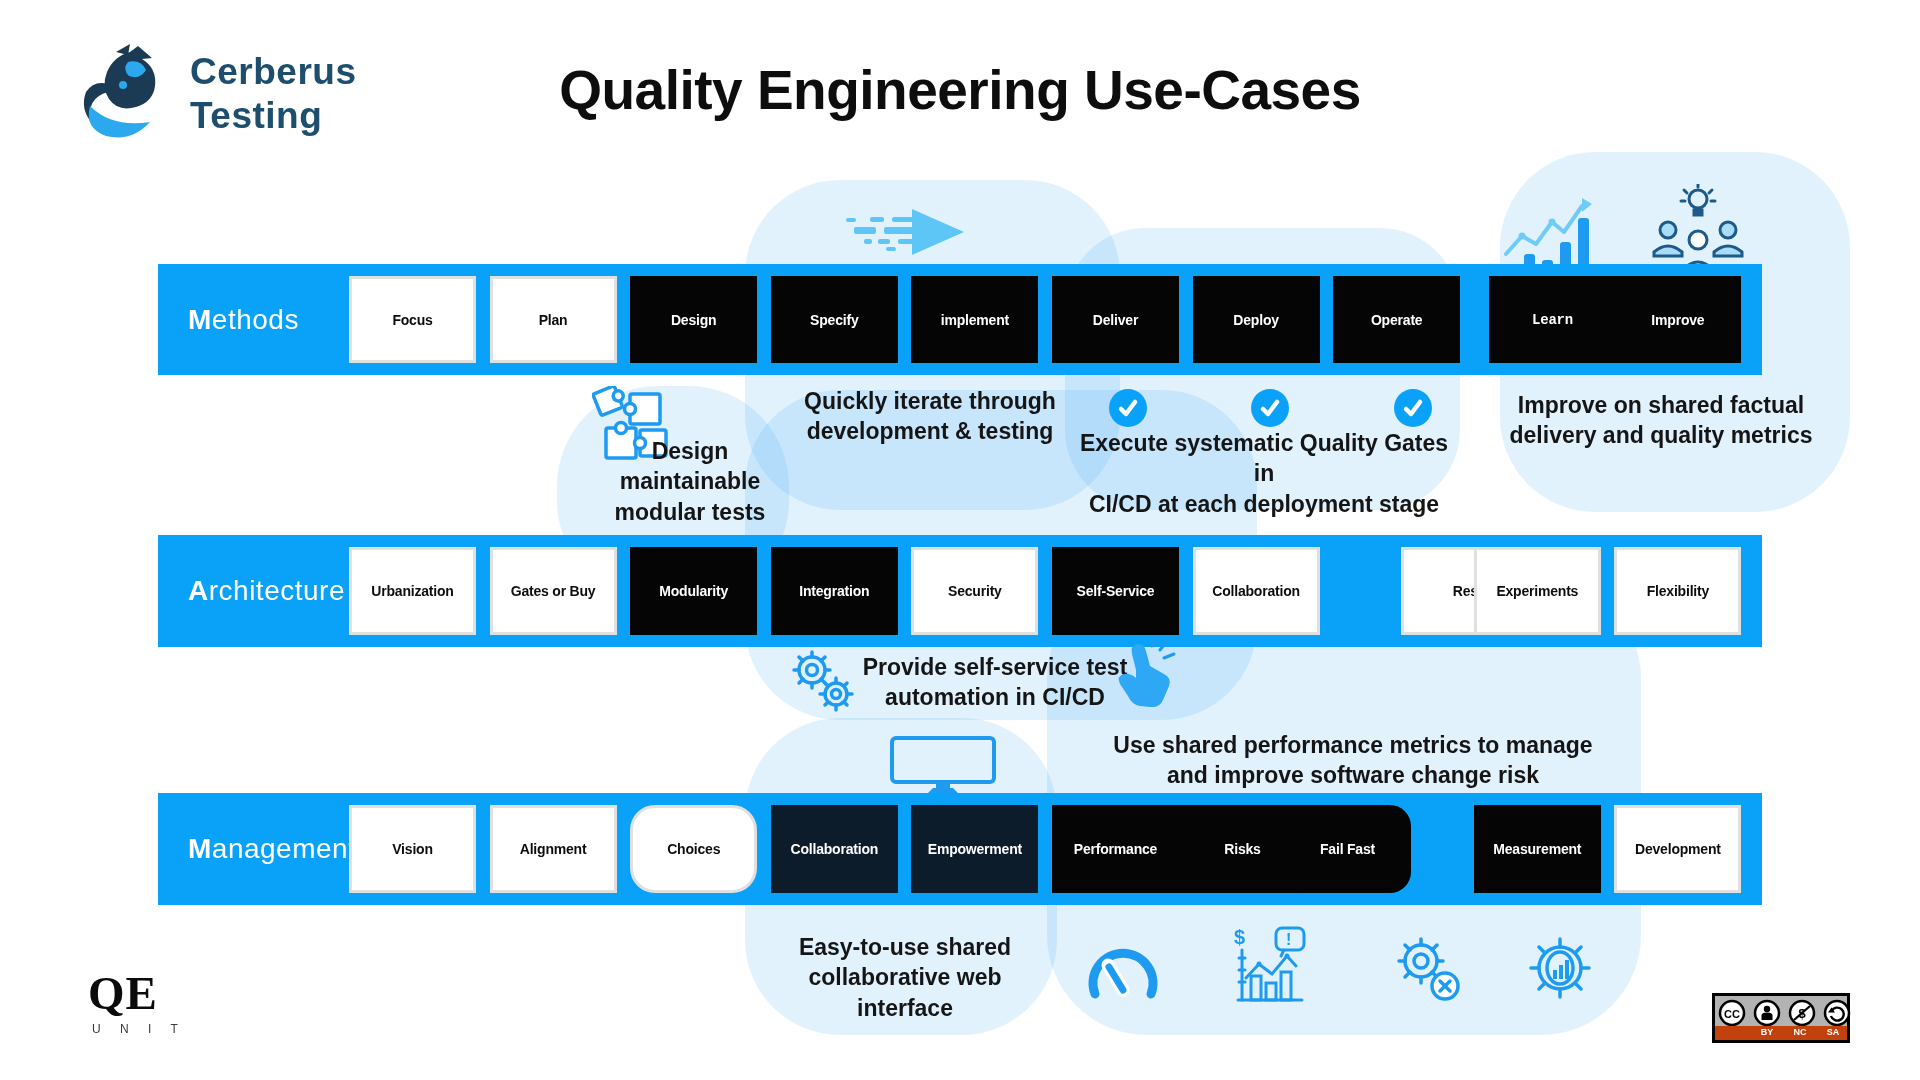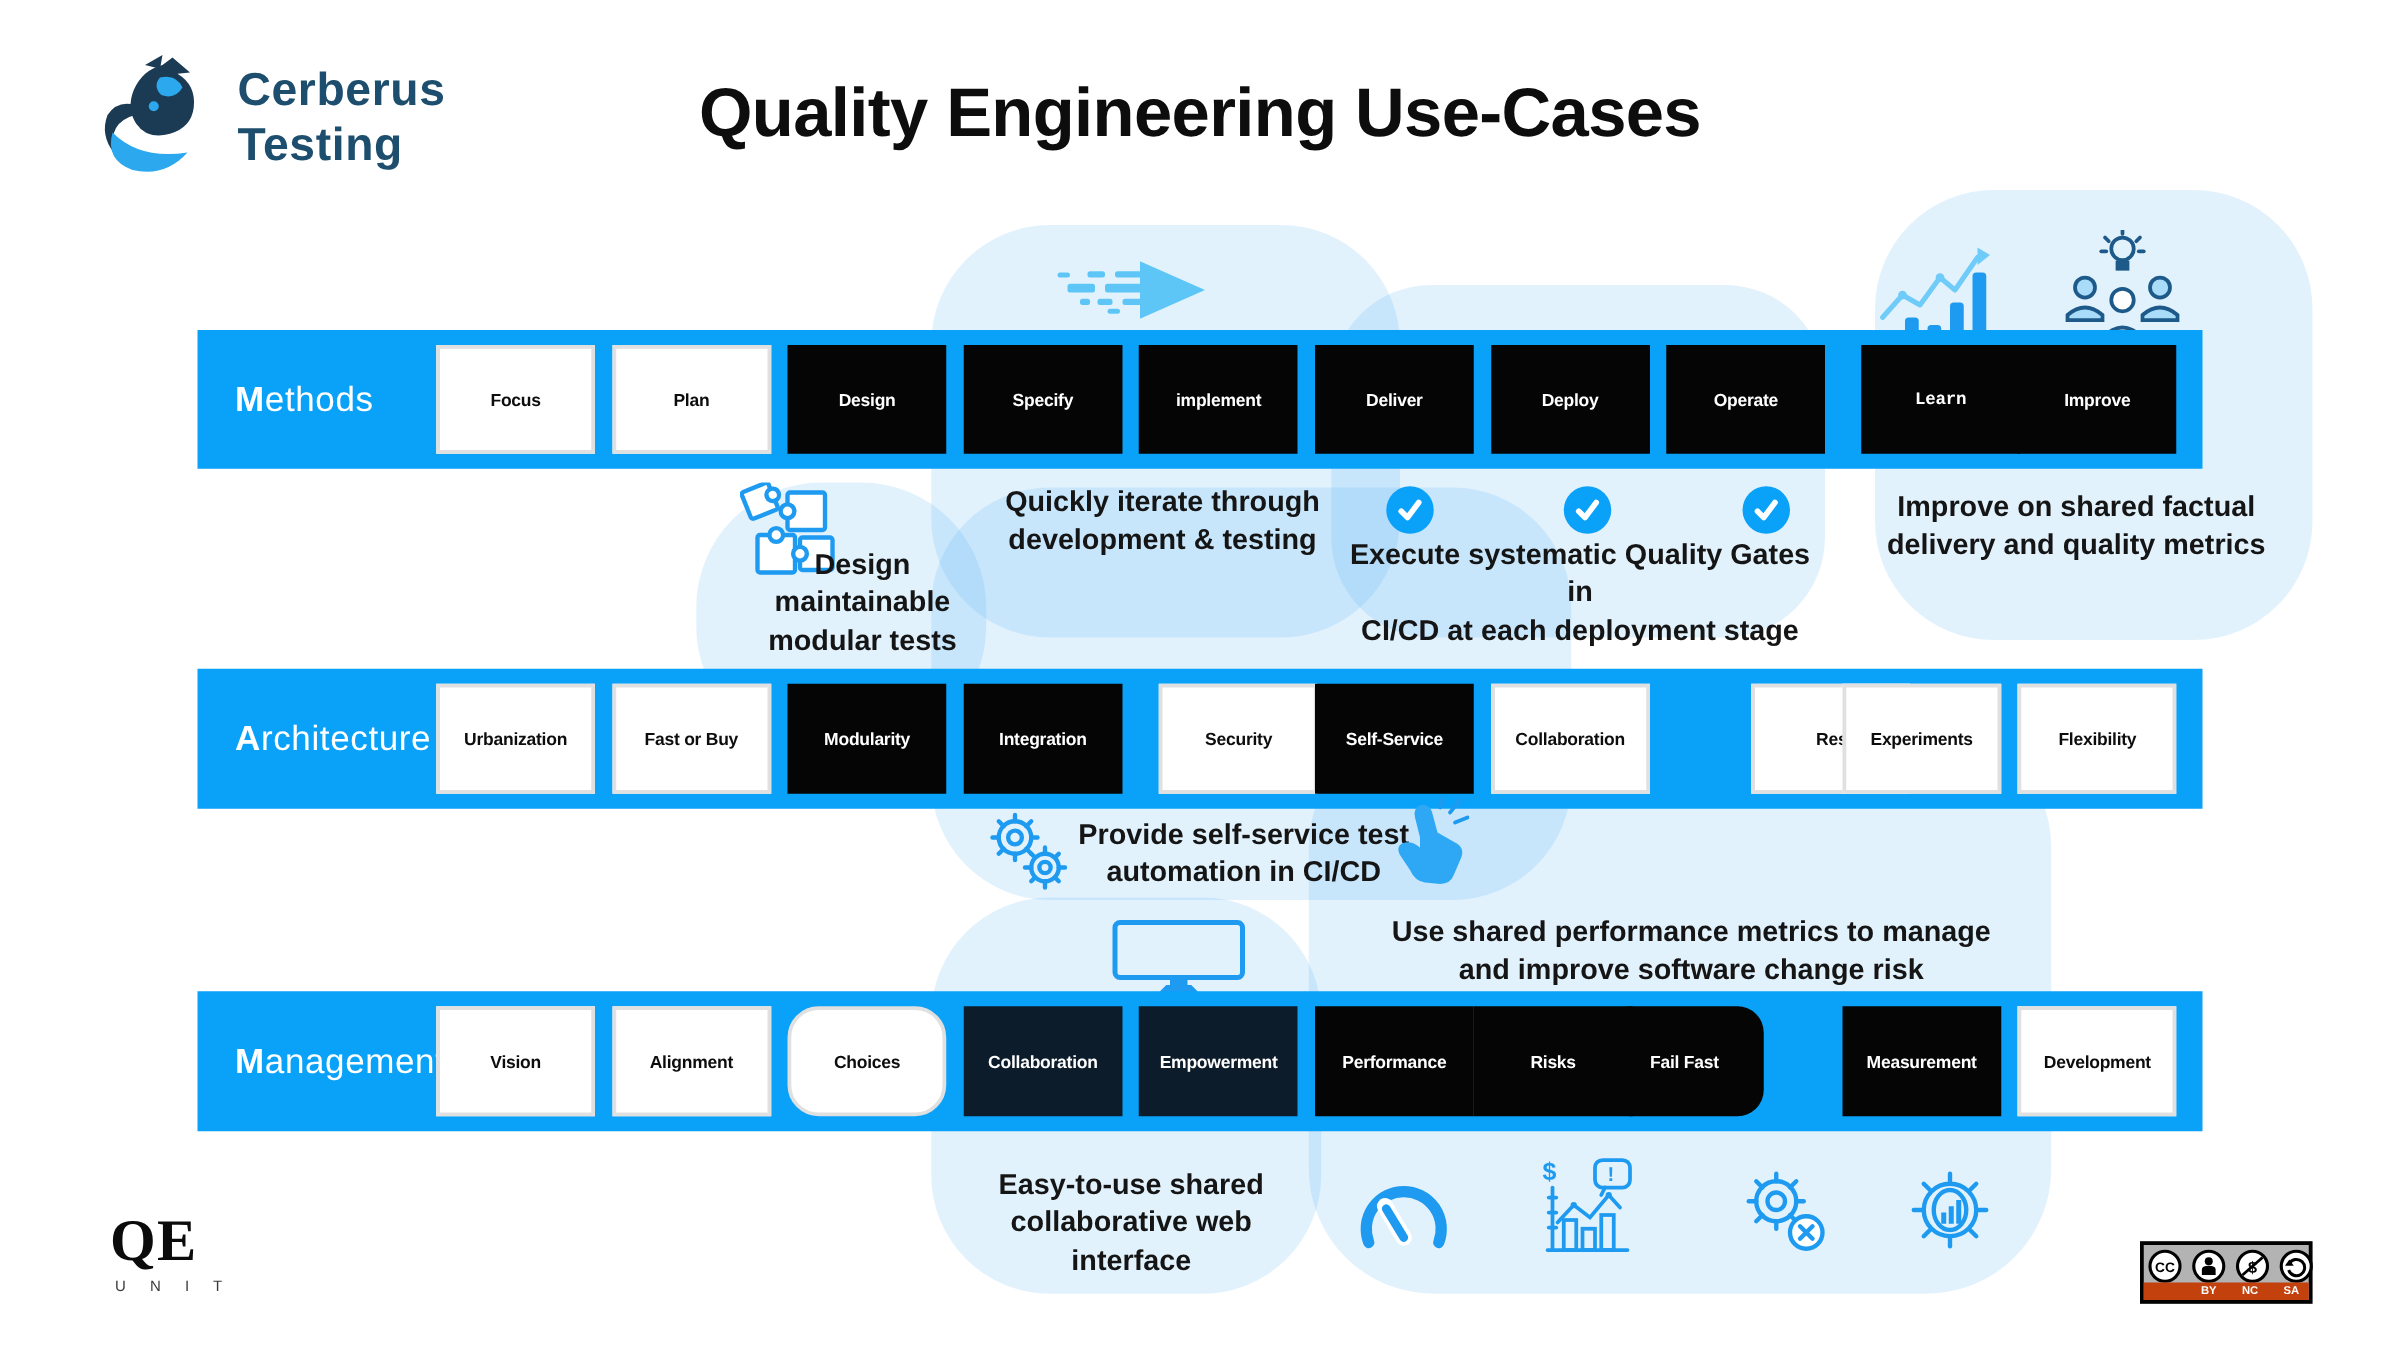--- a/index.html
+++ b/index.html
@@ -235,29 +235,29 @@
 
   <div id="row-architecture" class="band-row">
     <div class="band-label">
       <span class="initial">A</span>
         <span class="rest">rchitecture</span>
     </div>
   <div class="cell white" style="left: 191px;">
         <span>Urbanization</span>
       </div>
       <div class="cell white" style="left: 331.6px;">
-        <span>Fast or Buy</span>
+        <span>Gates or Buy</span>
       </div>
       <div class="cell black" style="left: 472.2px;">
         <span>Modularity</span>
       </div>
       <div class="cell black" style="left: 612.8px;">
         <span>Integration</span>
       </div>
-      <div class="cell white" style="left: 753.4px; margin-left: 16px;">
+      <div class="cell white" style="left: 753.4px;">
         <span>Security</span>
       </div>
       <div class="cell black" style="left: 894px;">
         <span>Self-Service</span>
       </div>
       <div class="cell white" style="left: 1034.6px;">
         <span>Collaboration</span>
       </div>
       <div class="cell white" style="left: 1243px; padding-left: 44px;">
         <span>Resilience</span>

